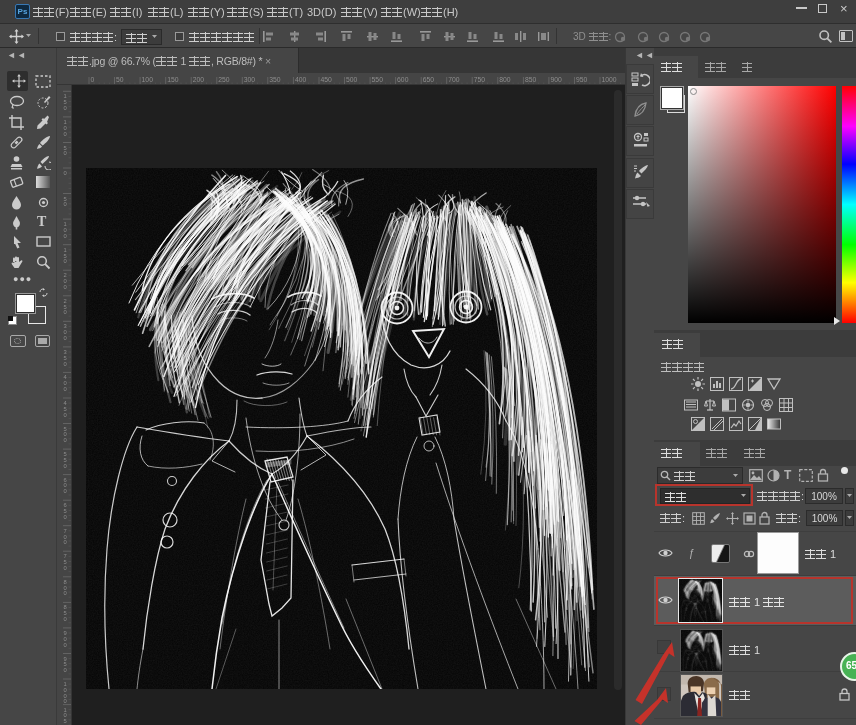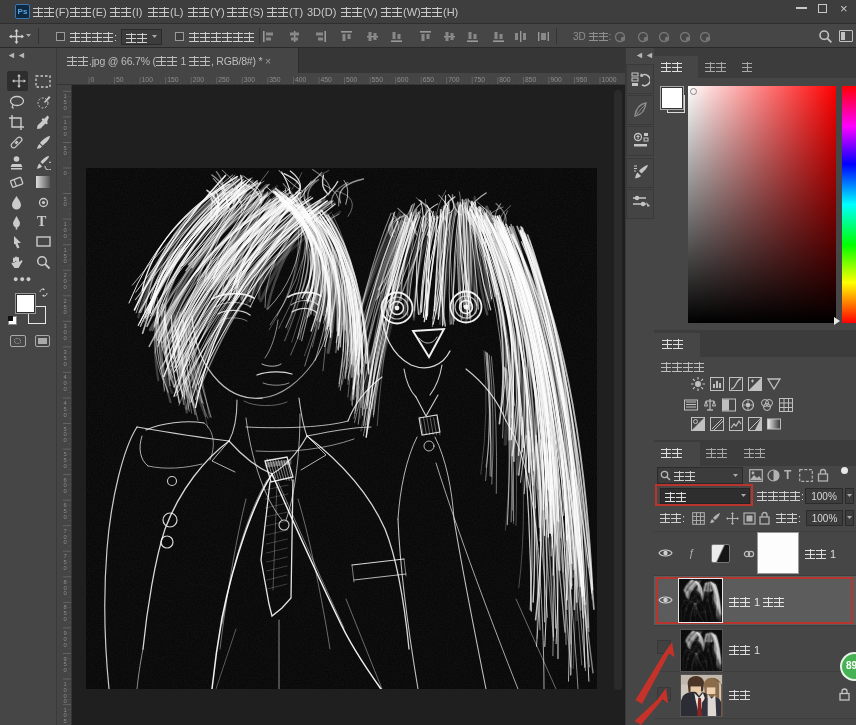--- a/index.html
+++ b/index.html
@@ -1625,18 +1625,18 @@
     <svg width="41" height="41" style="position:absolute;left:0;top:0">
       <use href="#bgart"></use>
     </svg>
   </div>
 <div class="ab" style="left:729px;top:689px;color:#dcdcdc;font-size:11px"><span class="c"></span><span class="c"></span></div>
 <svg class="ab" style="left:839px;top:688px" width="11" height="13" viewBox="0 0 11 13">
     <rect x="1" y="5.5" width="9" height="6.5" fill="none" stroke="#c5c5c5" stroke-width="1.3"></rect>
     <path d="M3 5.5V3.5a2.5 2.5 0 0 1 5 0v2" fill="none" stroke="#c5c5c5" stroke-width="1.3"></path>
   </svg>
 <div class="ab" style="left:840px;top:652px;width:29px;height:29px;background:#47b254;border-radius:50%;border:2px solid #e8f5e9"></div>
-<div class="ab" style="left:846px;top:660px;color:#fff;font-size:10px;font-weight:bold">89</div>
+<div class="ab" style="left:846px;top:660px;color:#fff;font-size:10px;font-weight:bold">65</div>
 <svg class="ab" style="left:630px;top:640px" width="50" height="85" viewBox="0 0 50 85">
 <g fill="#c5322a">
       <path d="M33 15L42 2l2.5 15-5.5-3.5L12 64l-6.5-4z"></path>
       <path d="M27 60l9-12 2 15-5.5-3.5L11 85l-6.5-4z"></path>
     </g>
   </svg>
 </body></html>

